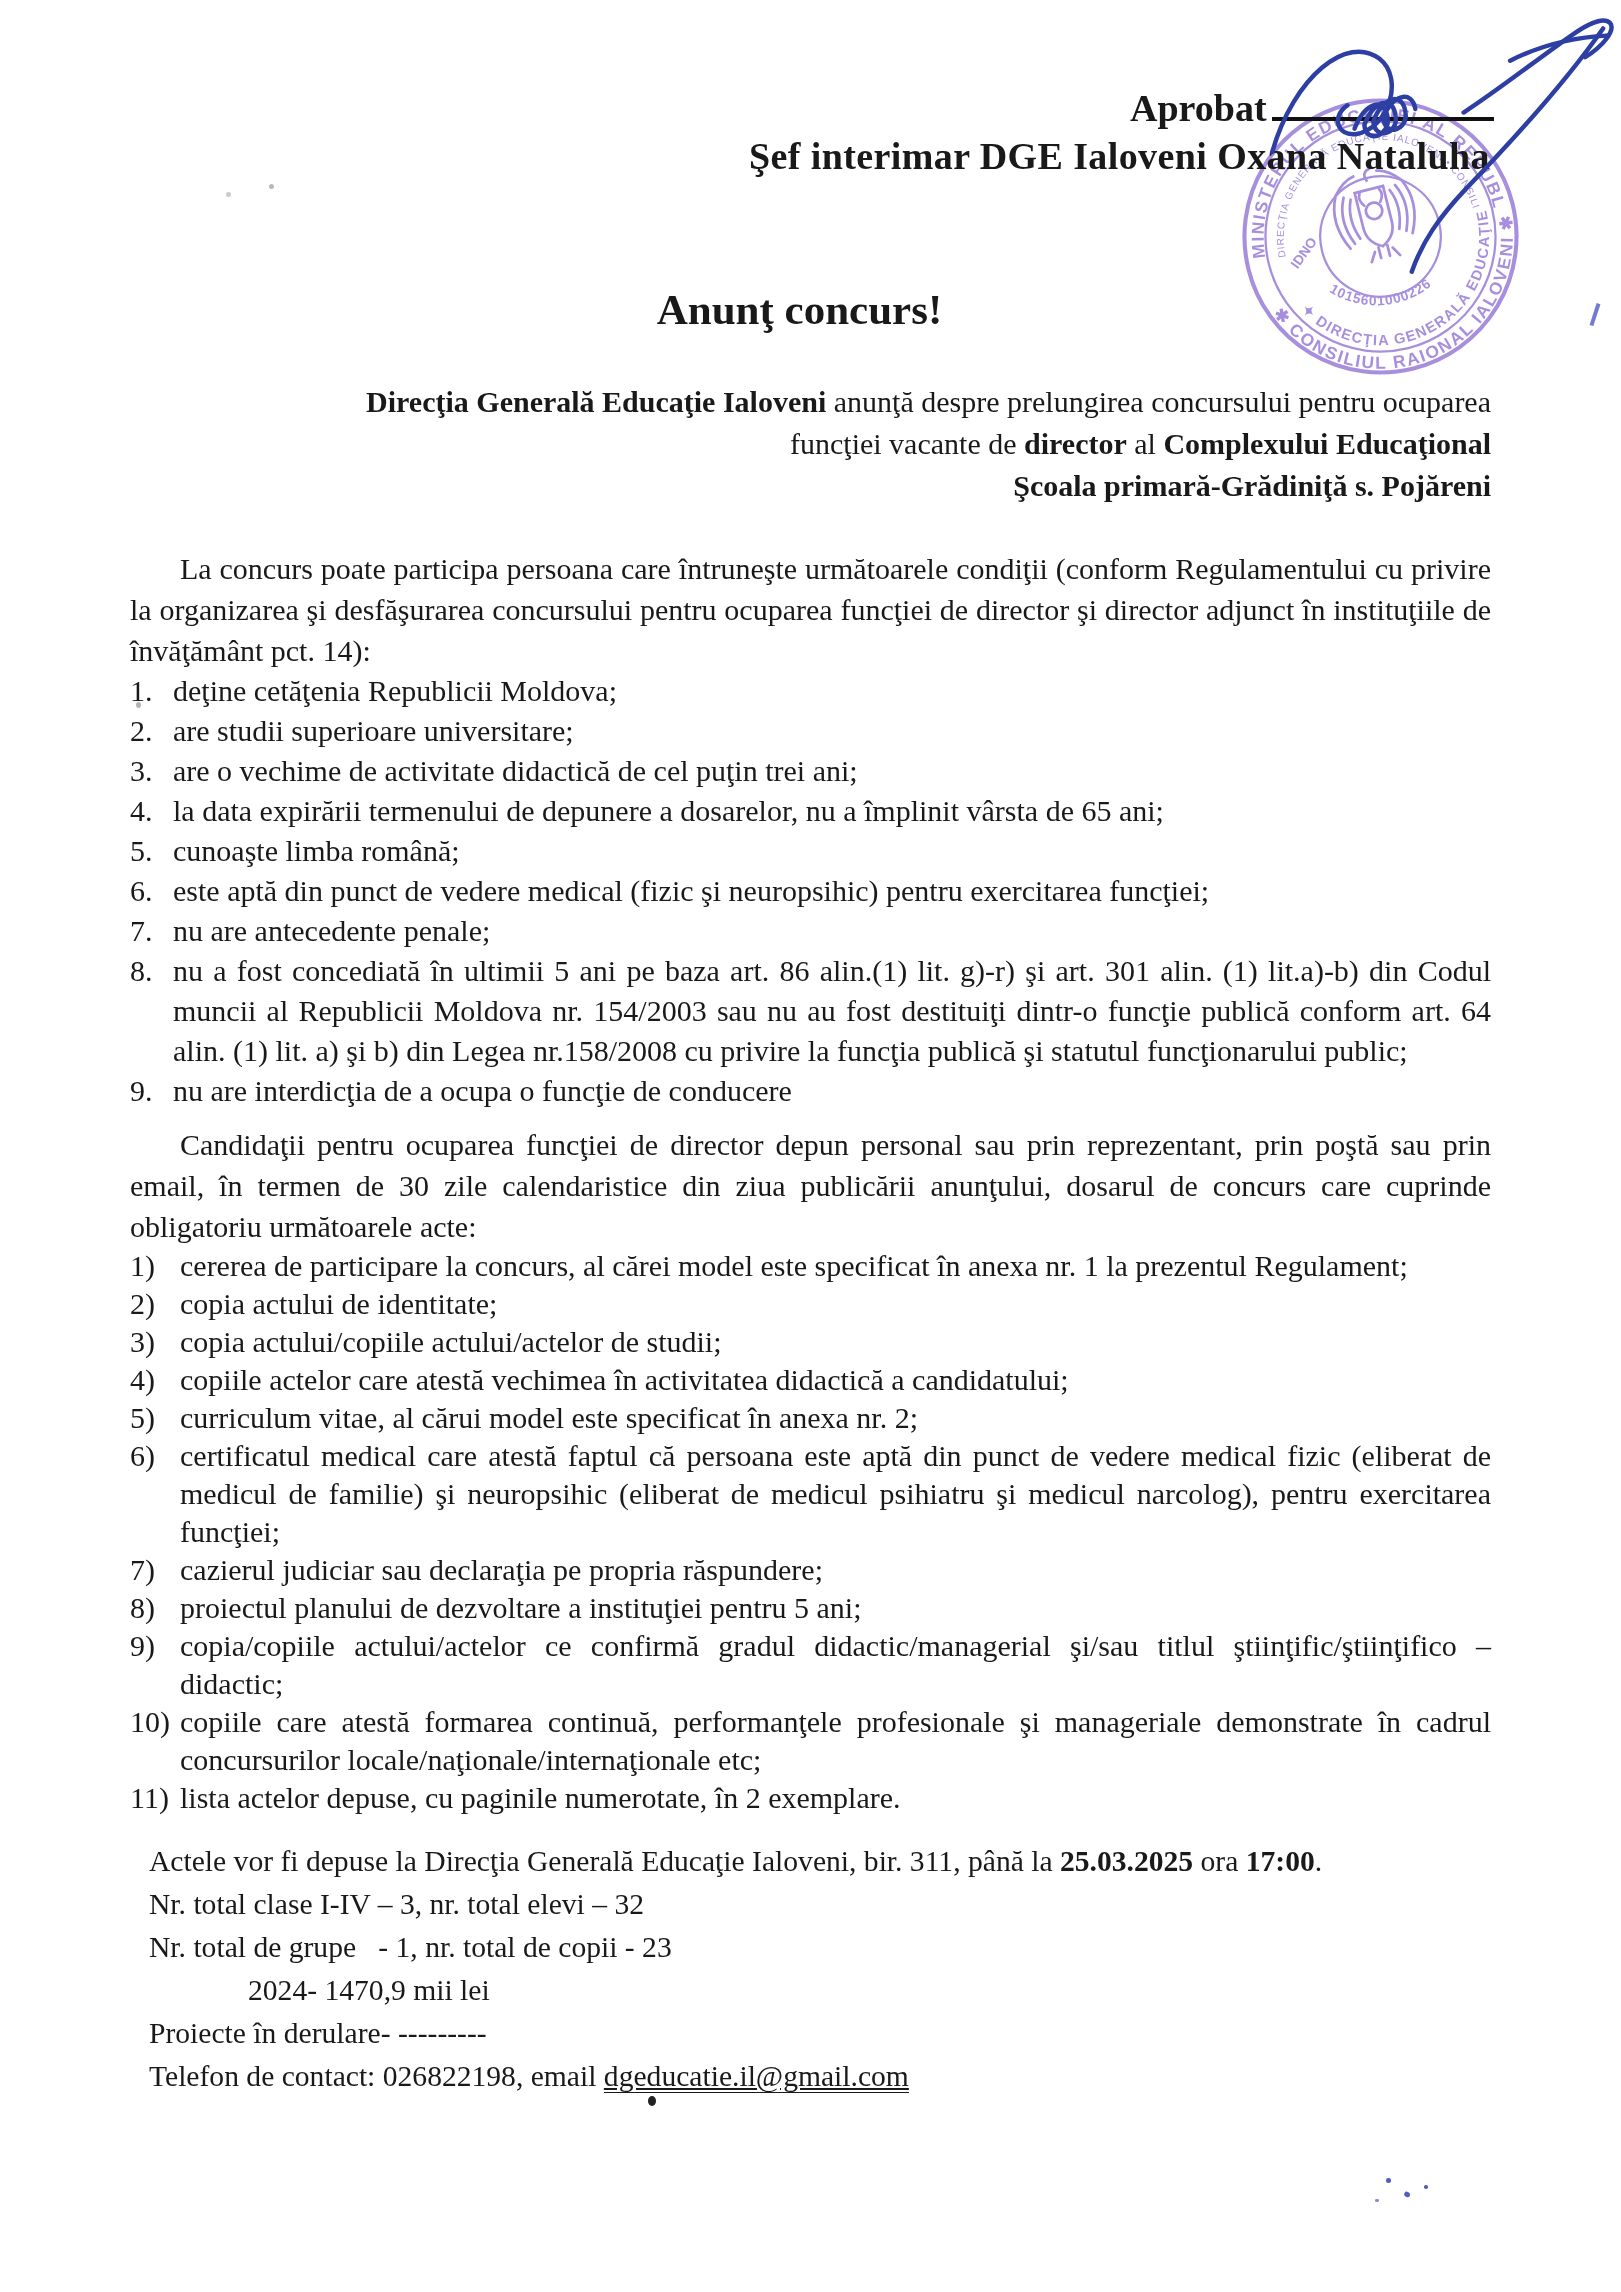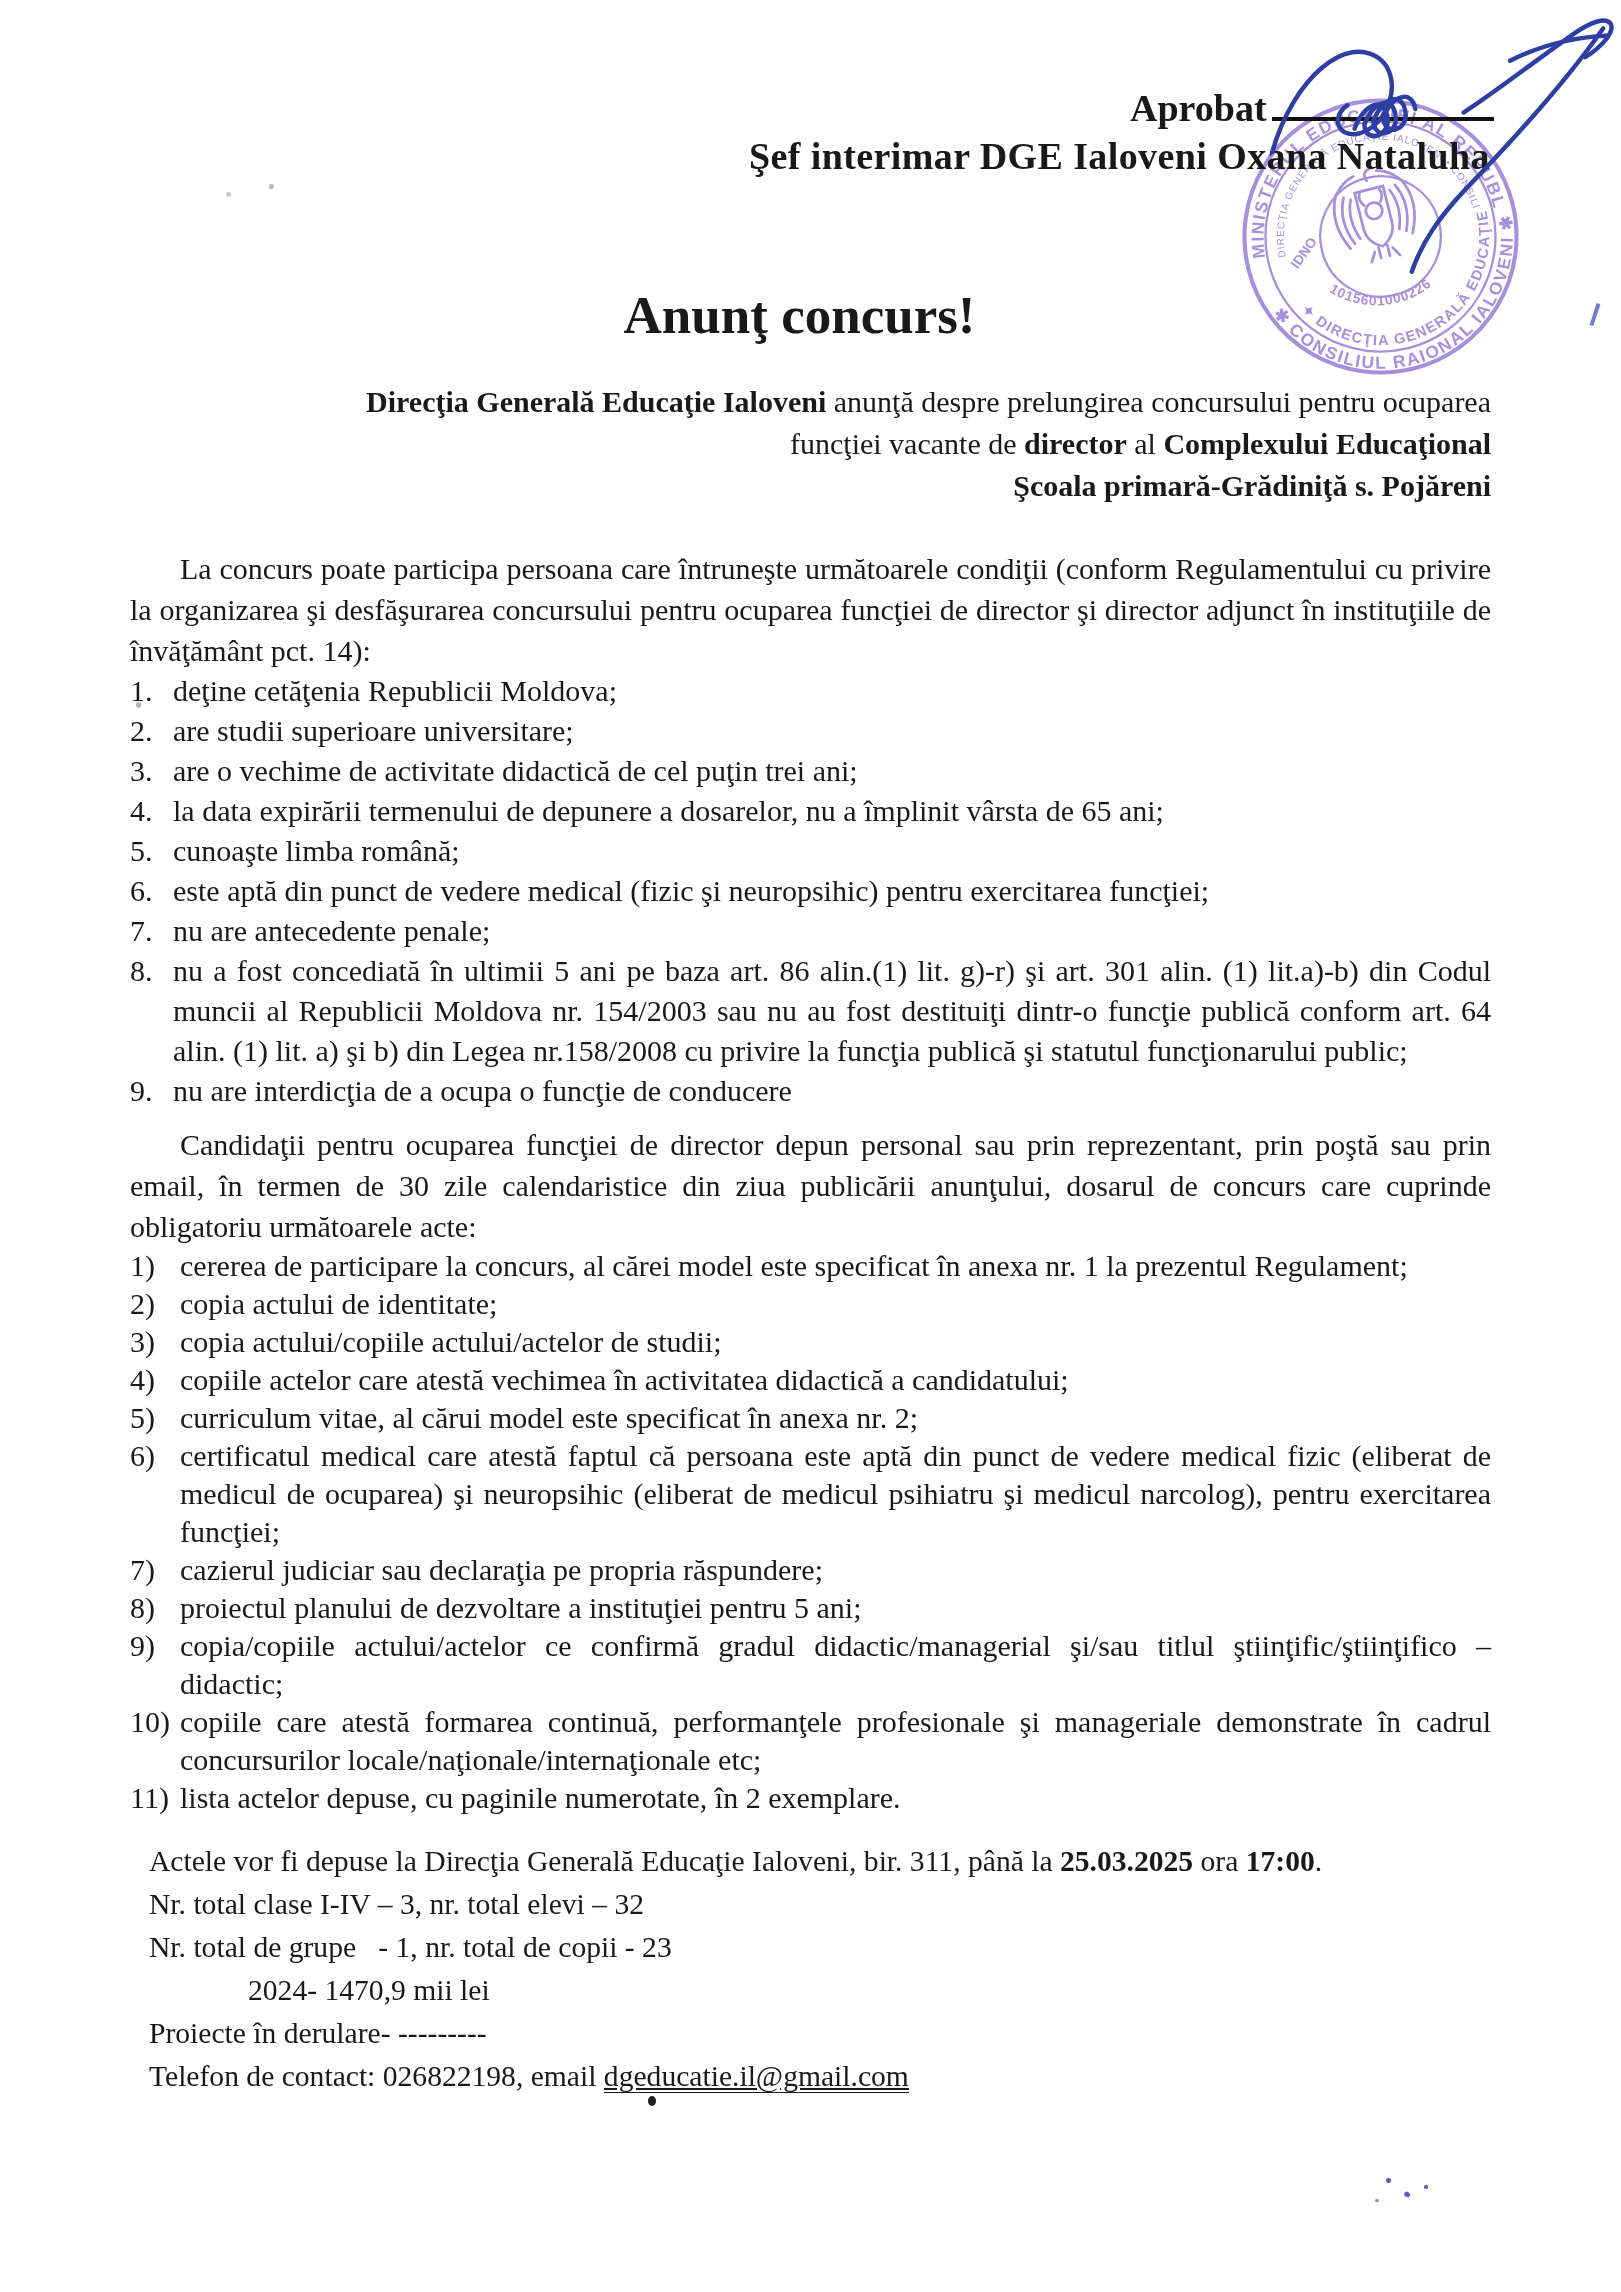--- a/index.html
+++ b/index.html
@@ -31,21 +31,21 @@
     z-index:2; transform:rotate(-14deg); opacity:.88;
   }
   .signature {
     position:absolute; left:1247px; top:7.2px; width:376px; height:304px;
     z-index:5;
   }
   
   .doc-title {
     position:absolute; top:285px; left:0; width:1536px;
     text-align:center; padding-left:63px; box-sizing:border-box;
-    font-size:53px; font-weight:bold; z-index:4;
+    font-size:43px; font-weight:bold; z-index:4;
   }
   
   .content {
     position:absolute; left:130px; top:381px; width:1361px; z-index:3;
     font-size:30px;
   }
   .intro { text-align:right; line-height:42px; }
   .para {
     text-align:justify; text-indent:50px; line-height:41px;
   }
@@ -218,21 +218,21 @@
       <li class="li">
           <span class="num">4)</span>
           <span class="txt">copiile actelor care atestă vechimea în activitatea didactică a candidatului;</span>
         </li>
       <li class="li">
           <span class="num">5)</span>
           <span class="txt">curriculum vitae, al cărui model este specificat în anexa nr. 2;</span>
         </li>
       <li class="li">
           <span class="num">6)</span>
-          <span class="txt">certificatul medical care atestă faptul că persoana este aptă din punct de vedere medical fizic (eliberat de medicul de ocuparea) şi neuropsihic (eliberat de medicul psihiatru şi medicul narcolog), pentru exercitarea funcţiei;</span>
+          <span class="txt">certificatul medical care atestă faptul că persoana este aptă din punct de vedere medical fizic (eliberat de medicul de familie) şi neuropsihic (eliberat de medicul psihiatru şi medicul narcolog), pentru exercitarea funcţiei;</span>
         </li>
       <li class="li">
           <span class="num">7)</span>
           <span class="txt">cazierul judiciar sau declaraţia pe propria răspundere;</span>
         </li>
       <li class="li">
           <span class="num">8)</span>
           <span class="txt">proiectul planului de dezvoltare a instituţiei pentru 5 ani;</span>
         </li>
       <li class="li">

